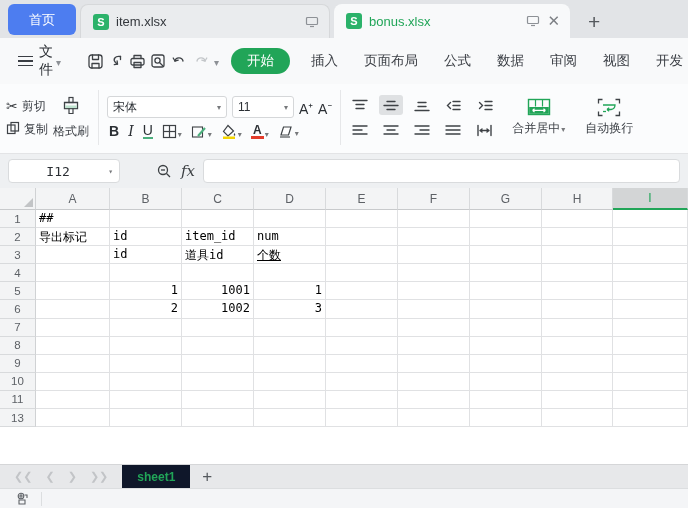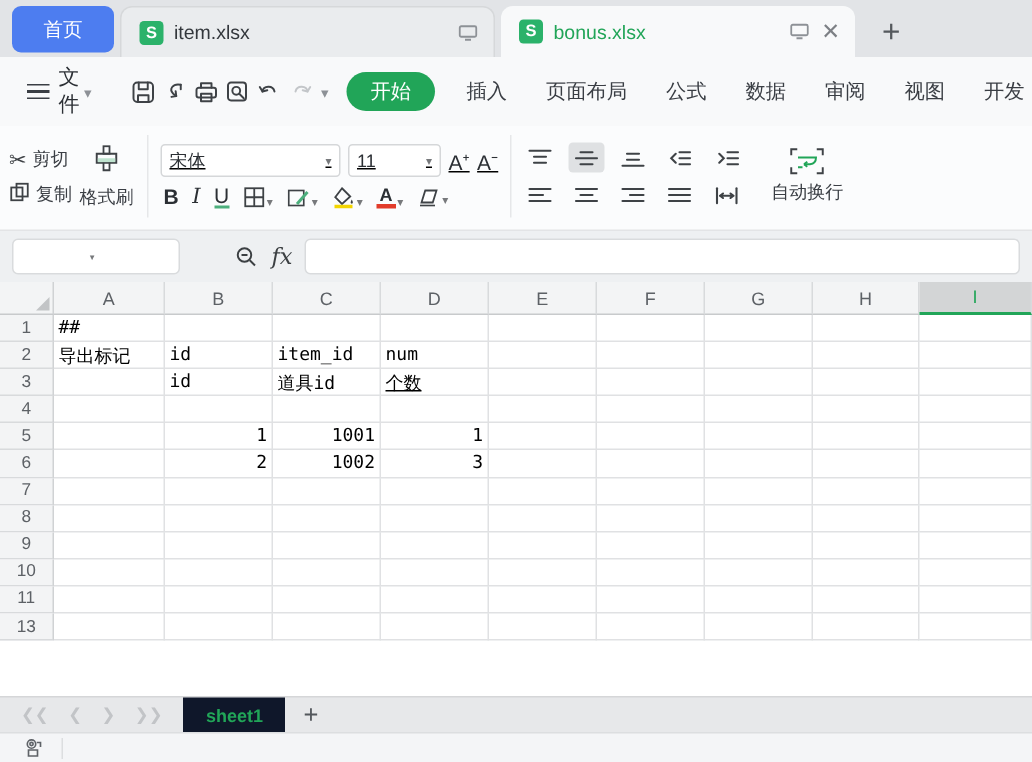--- a/index.html
+++ b/index.html
@@ -42,21 +42,21 @@
   .bigbtn { display:flex; flex-direction:column; align-items:center; justify-content:center;
     font-size:12px; color:#3a3e44; padding:2px 5px; gap:3px; }
   .smallrows { display:flex; flex-direction:column; justify-content:center; gap:6px; }
   .smallbtn { display:flex; align-items:center; gap:4px; font-size:12px; color:#3a3e44; }
   .ric svg { stroke:#3e4246; fill:none; stroke-width:1.2; stroke-linecap:round; }
   .dd { font-size:8px; color:#77797c; margin-left:1px; }
   .fontcol { display:flex; flex-direction:column; justify-content:center; gap:5px; padding:0 4px; }
   .selbox { height:22px; border:1px solid #d5d7d9; border-radius:3px; background:#fff;
     display:flex; align-items:center; font-size:12px; color:#2b2f34; padding:0 5px; }
   .selbox .dd { margin-left:auto; }
-  .fontrow1 { display:flex; gap:5px; align-items:center;text-decoration:underline; }
+  .fontrow1 { display:flex; gap:5px; align-items:flex-end; }
   .fontrow2 { display:flex; gap:9px; align-items:center; padding-left:2px; }
   .fmtbtn { font-size:14px; color:#2b2f34; display:flex; align-items:flex-end; }
   .grow-shrink { font-size:14px; color:#2b2f34; }
   .alncol { display:flex; flex-direction:column; justify-content:center; gap:5px; padding:0 3px; }
   .alnrow { display:flex; gap:7px; }
   .alnbtn { width:24px; height:20px; display:flex; align-items:center; justify-content:center; border-radius:3px; }
   .alnbtn.on { background:#dfe1e3; }
   .alnbtn svg { stroke:#3e4246; stroke-width:1.4; stroke-linecap:round; }
 
   
@@ -356,33 +356,44 @@
       <span class="alnbtn">
           <svg width="17" height="13" viewBox="0 0 17 13">
             <line x1="2" y1="1.5" x2="2" y2="11.5"></line>
             <line x1="15" y1="1.5" x2="15" y2="11.5"></line>
             <path d="M4 6.5 h9 M4 6.5 l2-1.5 M4 6.5 l2 1.5 M13 6.5 l-2-1.5 M13 6.5 l-2 1.5" fill="none"></path>
           </svg>
         </span>
     </div>
   </div>
 
+  <div class="bigbtn" style="margin-left:8px">
+    <svg width="24" height="19" viewBox="0 0 24 19">
+        <rect x="1.5" y="1.5" width="21" height="15" stroke="#21a558" fill="none" stroke-width="1.4"></rect>
+        <line x1="8.5" y1="1.5" x2="8.5" y2="8.5" stroke="#21a558" stroke-width="1.2"></line>
+        <line x1="15.5" y1="1.5" x2="15.5" y2="8.5" stroke="#21a558" stroke-width="1.2"></line>
+        <rect x="2.2" y="9" width="19.6" height="6.8" fill="#21a558"></rect>
+        <path d="M5.5 12.4 h13 M5.5 12.4 l2-1.6 M5.5 12.4 l2 1.6 M18.5 12.4 l-2-1.6 M18.5 12.4 l-2 1.6" stroke="#fff" fill="none" stroke-width="1.2"></path>
+      </svg>
+    <span><span>合并居中</span><span class="dd">▾</span></span>
+  </div>
   <div class="bigbtn" style="margin-left:10px">
     <svg width="24" height="19" viewBox="0 0 24 19" stroke="#3e4246" fill="none" stroke-width="1.3">
         <path d="M1.5 5.5 v-4 h4 M18.5 1.5 h4 v4 M22.5 13.5 v4 h-4 M5.5 17.5 h-4 v-4"></path>
         <path d="M6 7 h12 q0 4 -4 4.5 h-4" stroke="#21a558"></path>
         <path d="M10 11.5 l2.2-1.7 M10 11.5 l2.2 1.7" stroke="#21a558"></path>
         <line x1="6" y1="13.5" x2="9" y2="13.5" stroke="#21a558"></line>
       </svg>
     <span>自动换行</span>
   </div>
 </div>
 
 <div class="formulabar">
   <div class="namebox">
+    <span>I12</span>
     <span class="dd" style="margin-right:6px">▾</span>
   </div>
   <span style="margin-left:28px;display:flex">
     <svg width="17" height="17" viewBox="0 0 17 17" stroke="#3c4043" fill="none" stroke-width="1.3">
         <circle cx="7" cy="7" r="4.5"></circle>
         <line x1="10.5" y1="10.5" x2="14" y2="14"></line>
         <line x1="5" y1="7" x2="9" y2="7"></line>
       </svg>
   </span>
   <span class="fx">fx</span>

